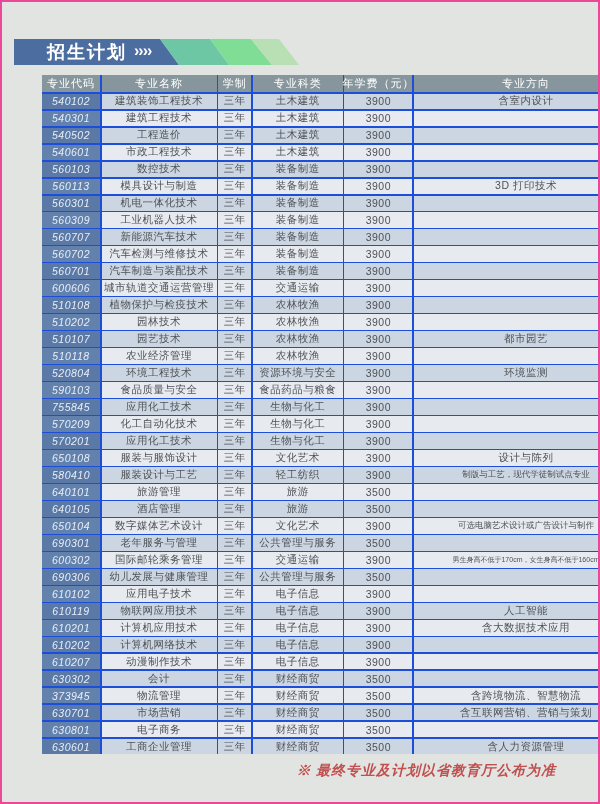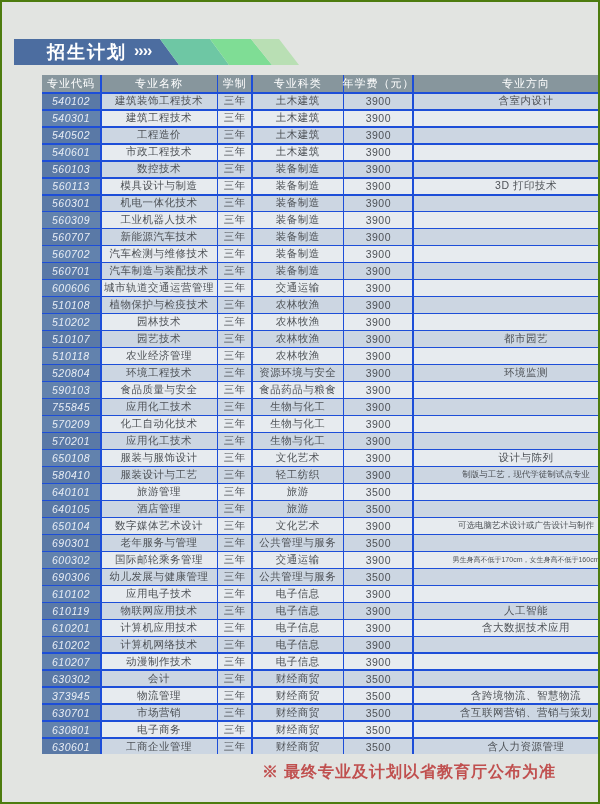--- a/index.html
+++ b/index.html
@@ -5,21 +5,21 @@
   html,body{margin:0;padding:0;}
   body{
     font-family:"Liberation Sans","DejaVu Sans",sans-serif;
     background:#cfd1ce;
   }
   .page{
     position:relative;
     width:600px;height:804px;
     box-sizing:border-box;
     background:#e2e4e1;
-    border:2px solid #4d7c0f;
+    border:2px solid #ec4899;
     overflow:hidden;
   }
   
   .banner{
     position:absolute;left:12px;top:37px;
     width:285px;height:26px;
   }
   .banner svg{position:absolute;left:0;top:0;}
   .banner-title{
     position:absolute;left:33px;top:0;height:26px;
@@ -63,22 +63,22 @@
     background:#5a79a6;color:#e9eef5;letter-spacing:0.5px;font-size:10.5px;font-style:italic;
   }
   .row.alt .cell.code{background:#6282ad;}
   .cell.dir.small{font-size:8.5px;letter-spacing:0;text-align:center;}
   .cell.dir.tiny{font-size:7px;letter-spacing:0;}
   
   .footnote{
     position:absolute;top:760px;right:42px;
     color:#c0504f;
     font-family:"Liberation Serif","DejaVu Serif",serif;
-    font-weight:bold;
-    font-size:16px;letter-spacing:1px;
+    font-style:italic;font-weight:bold;
+    font-size:14px;letter-spacing:1px;
     white-space:nowrap;
   }
 </style>
 </head>
 <body>
 
 <div class="page">
 
   <div class="banner">
     <svg width="285" height="26" viewBox="0 0 285 26">

